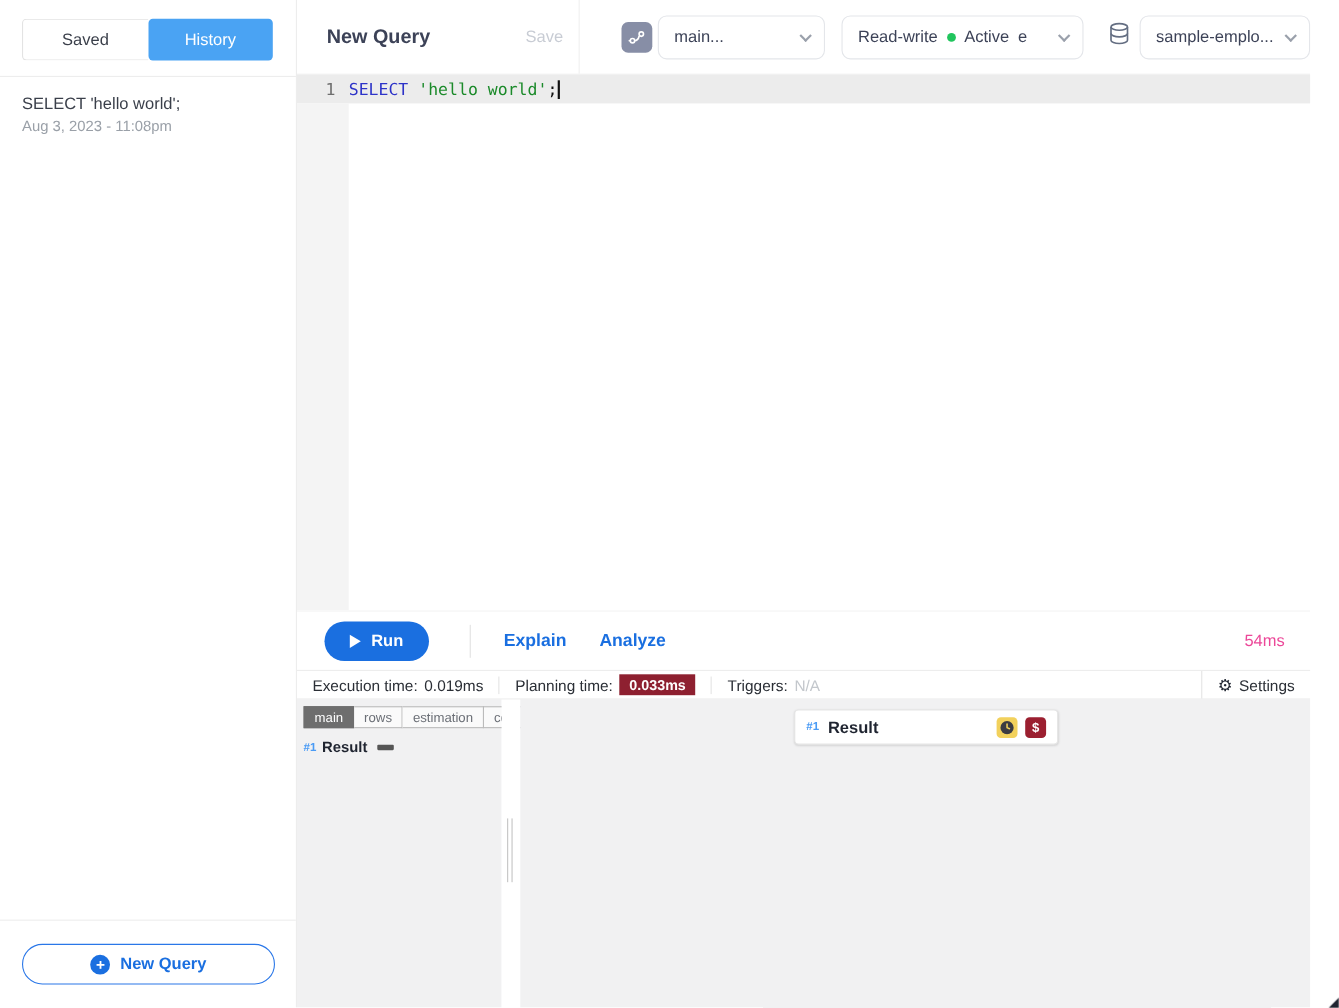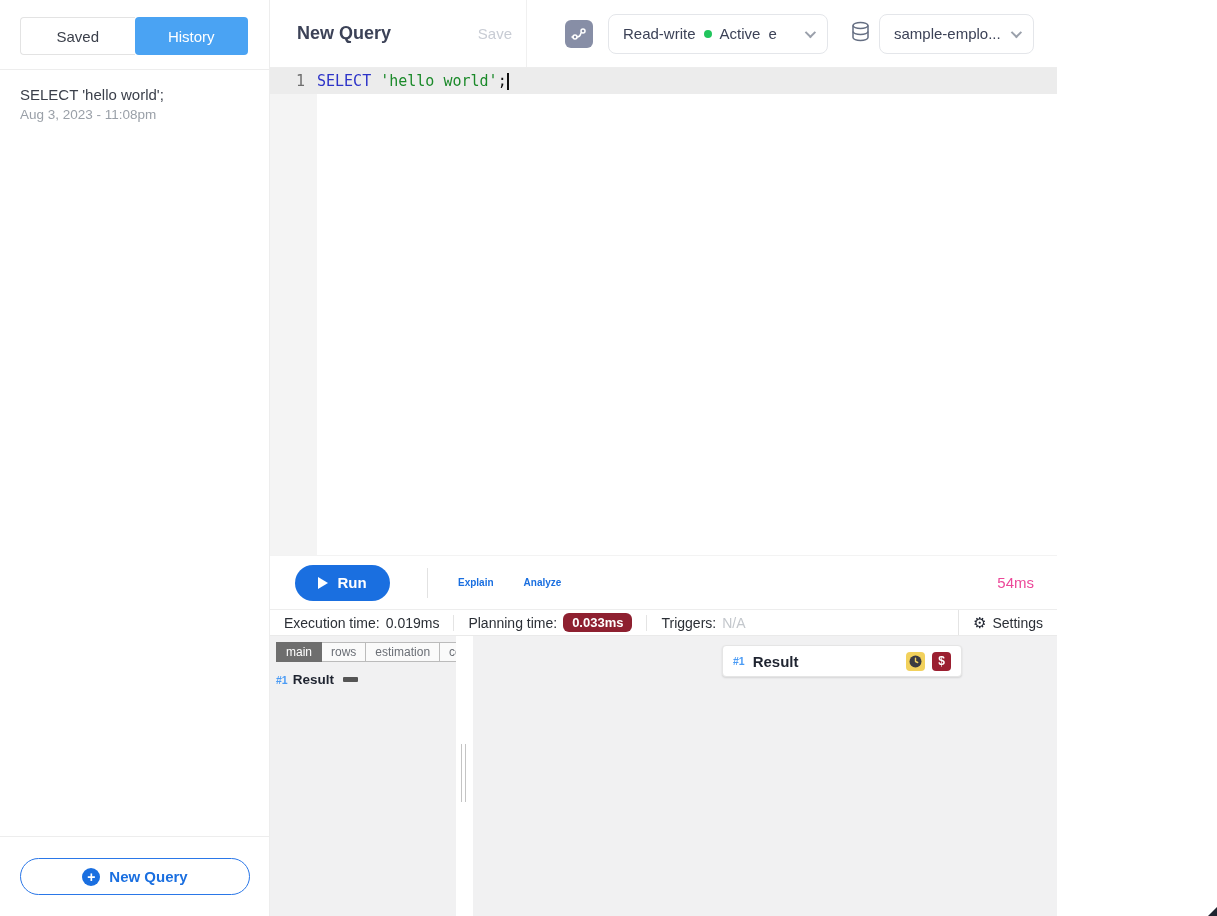--- a/index.html
+++ b/index.html
@@ -64,38 +64,38 @@
 
   
   .runbar { height:55px; display:flex; align-items:center; background:#fff;
     border-top:1px solid #f3f3f3; border-bottom:1px solid #ededed; flex:none; }
   .run-btn { width:95px; height:36px; margin-left:25px; background:#1a6fe0; border:none;
     border-radius:18px; color:#fff; font-size:15px; font-weight:bold; display:flex;
     align-items:center; justify-content:center; gap:9px; cursor:pointer; }
   .play-tri { width:0; height:0; border-left:10px solid #fff; border-top:6px solid transparent;
     border-bottom:6px solid transparent; }
   .vdivider { width:1px; height:30px; background:#e2e2e2; margin-left:37px; }
-  .link { color:#1a6fe0; font-size:10px; font-weight:bold; cursor:pointer; }
+  .link { color:#1a6fe0; font-size:16px; font-weight:bold; cursor:pointer; }
   .link-explain { margin-left:30px; }
   .link-analyze { margin-left:30px; }
   .duration { margin-left:auto; margin-right:23px; color:#ec4899; font-size:15px; }
 
   
   .result-tabs { height:31px; display:flex; align-items:center; background:#fff;
     border-bottom:1px solid #eaeaea; padding-left:7px; gap:27px; flex:none; }
   .rtab { font-size:14.5px; color:#1a6fe0; cursor:pointer; }
   .rtab.active { background:#2e7ef0; color:#fff; border-radius:4px; padding:3px 10px; }
 
   
   .statsbar { height:26px; display:flex; align-items:center; background:#fff;
     border-bottom:1px solid #eaeaea; font-size:14px; color:#2b2f36; flex:none; }
   .stat-item { display:flex; align-items:center; gap:6px; padding:0 14px; height:100%; }
   .stat-sep { width:1px; height:16px; background:#e4e4e4; }
   .badge-red { background:#8e2030; color:#fff; font-weight:bold; font-size:13px;
-    border-radius:6px; padding:2px 9px; }
+    border-radius:0; padding:2px 9px; }
   .muted { color:#c3c7cc; }
   .settings { margin-left:auto; display:flex; align-items:center; gap:6px; height:100%;
     padding:0 14px; border-left:1px solid #e4e4e4; cursor:pointer; }
   .gear { font-size:15px; color:#1f2430; }
 
   
   .plan-area { flex:1; display:flex; min-height:0; }
   .plan-table { width:186px; background:#f1f1f2; flex:none; padding:6px 0 0 6px; }
   .metric-tabs { display:flex; }
   .mtab { font-size:12px; color:#6b6f76; background:#fafafa; border:1px solid #bbb;
@@ -161,20 +161,24 @@
         <div class="page-title">New Query</div>
         <div class="save-label">Save</div>
       </div>
       <div class="toolbar">
         <div class="branch-badge">
           <svg width="16" height="16" viewBox="0 0 16 16" fill="none">
             <circle cx="4" cy="11" r="2" stroke="#fff" stroke-width="1.5"></circle>
             <circle cx="12" cy="5" r="2" stroke="#fff" stroke-width="1.5"></circle>
             <path d="M1 11h1M6 11c3 0 4-4 4-4" stroke="#fff" stroke-width="1.5" stroke-linecap="round"></path>
           </svg>
+        </div>
+        <div class="select sel-branch">
+          <span class="ellipsized">main...</span>
+          <span class="chev"></span>
         </div>
         <div class="select sel-endpoint">
           <span>Read-write</span>
           <span class="green-dot"></span>
           <span>Active</span>
           <span>e</span>
           <span class="chev"></span>
         </div>
         <div class="db-icon">
           <svg width="21" height="22" viewBox="0 0 21 22" fill="none">

